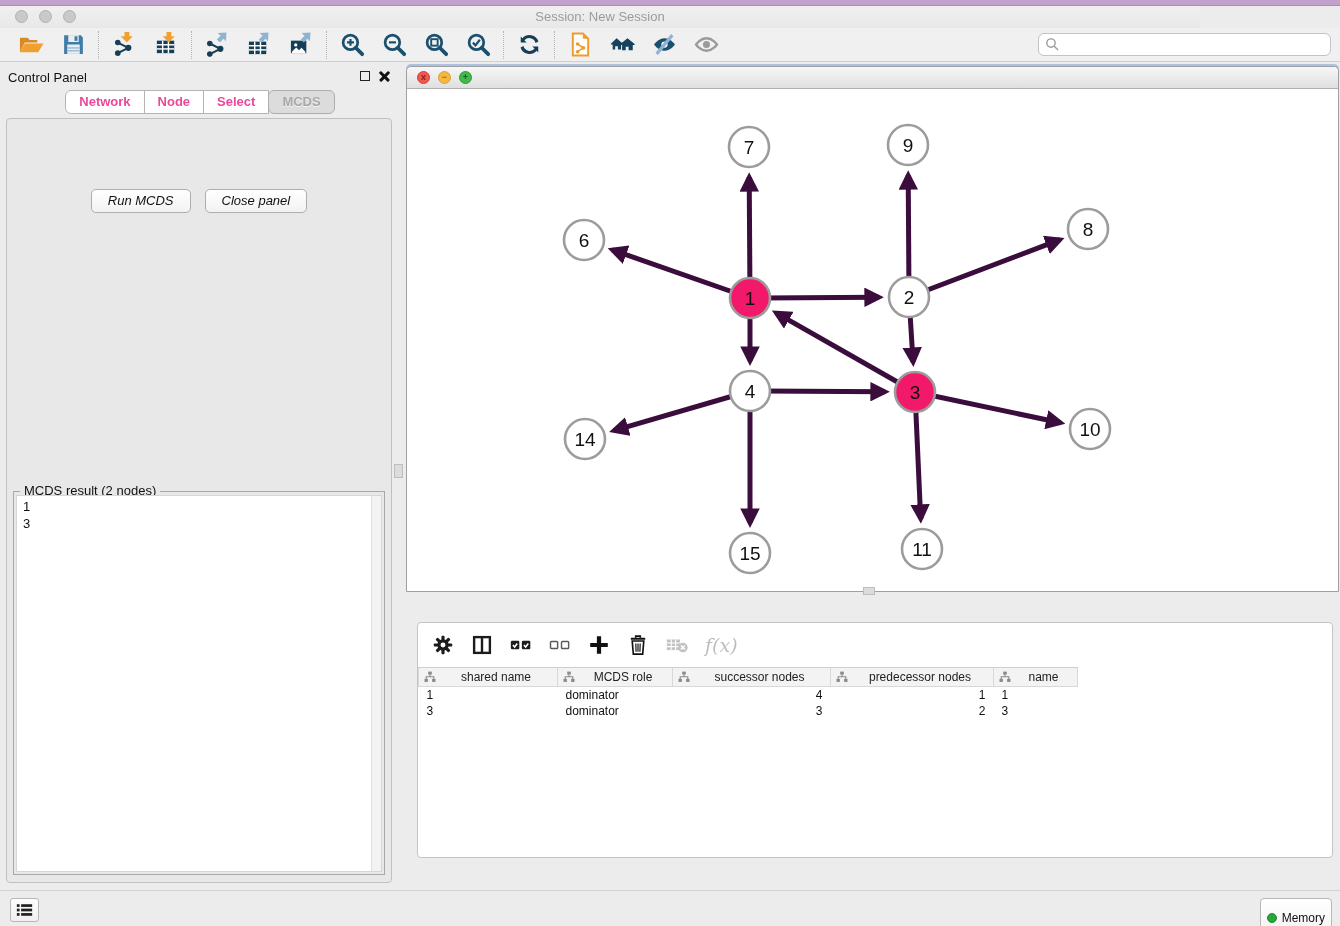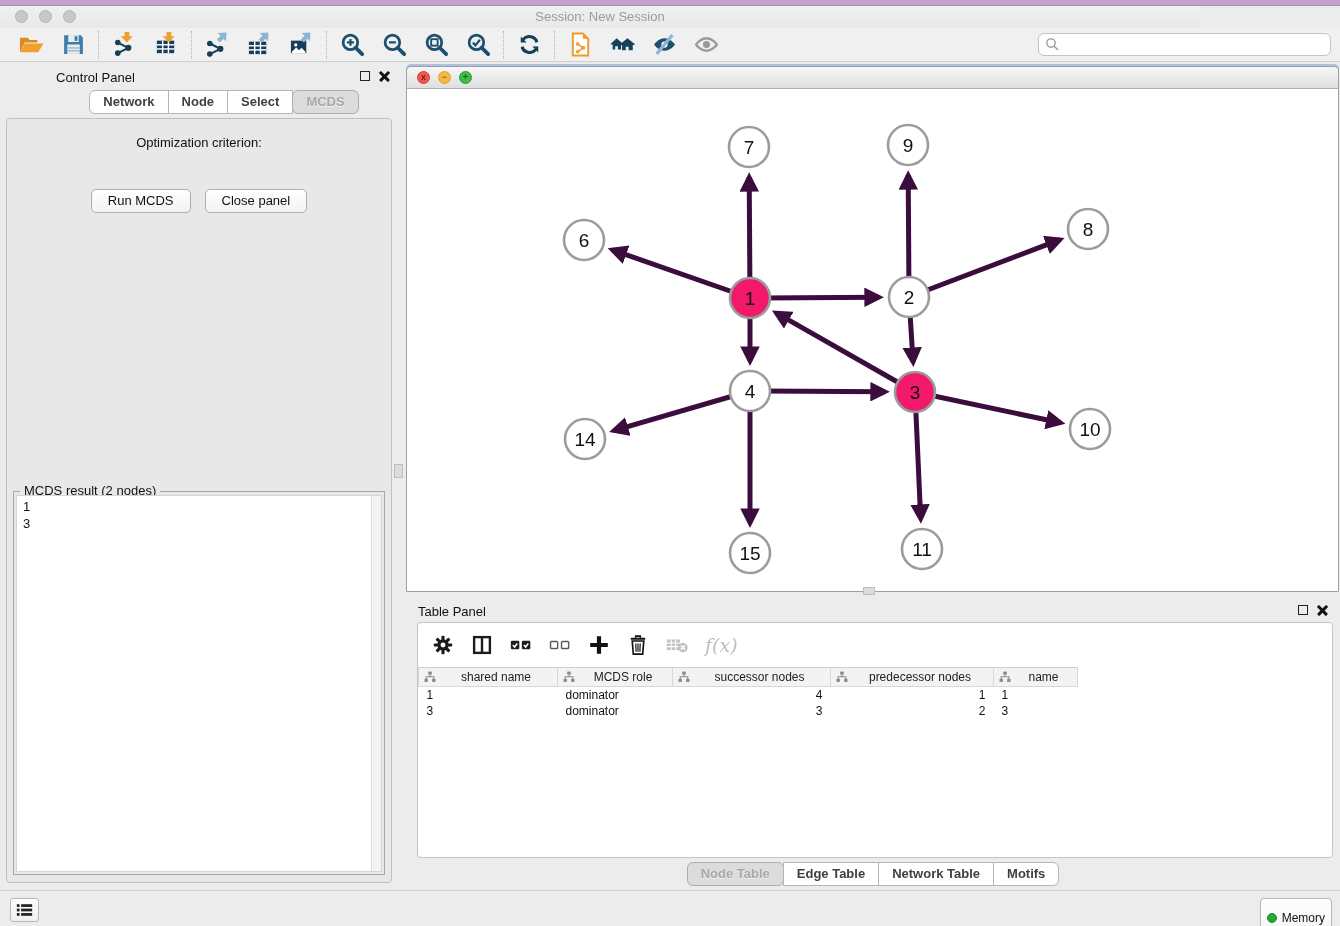--- a/index.html
+++ b/index.html
@@ -21,42 +21,42 @@
   .toolbar { position:absolute; left:0; top:28px; width:1340px; height:34px; background:#f0f0f0; border-bottom:1px solid #cfcfcf; display:flex; align-items:center; padding-left:6px; }
   .tb-group { display:flex; align-items:center; gap:10px; padding:0 9px; }
   .tb-sep { width:0; height:28px; border-left:1px dotted #b3b3b3; }
   .tb-btn { width:32px; height:28px; display:flex; align-items:center; justify-content:center; cursor:default; }
   .tb-btn svg { width:25px; height:25px; }
   .search-field { position:absolute; right:9px; top:5px; width:293px; height:23px; background:#fff; border:1px solid #c3c3c8; border-radius:6px; display:flex; align-items:center; padding-left:6px; }
   .search-field svg { width:15px; height:15px; }
   .search-field input { border:none; outline:none; flex:1; height:19px; font-size:13px; background:transparent; font-family:"Liberation Sans",sans-serif; }
 
   
-  .control-panel { position:absolute; left:0; top:62px; width:400px; height:828px;padding-left:48px; }
+  .control-panel { position:absolute; left:0; top:62px; width:400px; height:828px; }
   .panel-header { position:relative; height:28px; }
   .panel-header .ph-title { position:absolute; left:8px; top:8px; font-size:13px; color:#111; }
   .ph-icons { position:absolute; right:10px; top:8px; display:flex; gap:9px; align-items:center; }
   .float-box { width:10px; height:10px; border:1.5px solid #222; background:transparent; }
   .close-x  { width:11px; height:11px; position:relative; }
   .close-x:before, .close-x:after { content:""; position:absolute; left:-1px; top:4.5px; width:13px; height:2.6px; background:#111; border-radius:1px; }
   .close-x:before { transform:rotate(45deg);} .close-x:after{ transform:rotate(-45deg);}
 
   .tabs-row { display:flex; justify-content:center; position:relative; z-index:2; }
-  .tab { background:#fff; border:1px solid #b5b5b5; color:#404040; font-size:13px; font-weight:bold; padding:3px 13px 4px; margin-left:-1px; cursor:default; white-space:nowrap; }
+  .tab { background:#fff; border:1px solid #b5b5b5; color:#ec4899; font-size:13px; font-weight:bold; padding:3px 13px 4px; margin-left:-1px; cursor:default; white-space:nowrap; }
   .tab:first-child { border-radius:6px 0 0 6px; margin-left:0; }
   .tab:last-child  { border-radius:0 6px 6px 0; }
   .tab.active { background:#dcdcdc; color:#a8a8a8; border-radius:6px; border-color:#adadad; text-shadow:0 1px 0 #f2f2f2; }
 
   .cp-content { position:absolute; left:6px; top:56px; width:386px; height:765px; background:#e8e8e8; border:1px solid #c0c0c0; border-radius:4px; }
   .opt-label { position:absolute; left:0; right:0; top:16px; text-align:center; font-size:13px; color:#111; }
   .criterion-select { position:absolute; left:38px; right:40px; top:37px; height:23px; background:#fff; border:1px solid #b2b2b2; border-radius:5px; display:flex; align-items:center; padding:0 4px 0 10px; font-size:13px; }
   .criterion-select .sel-text { flex:1; }
   .criterion-select svg { width:11px; height:17px; }
   .btn-row { position:absolute; left:0; right:0; top:70px; display:flex; justify-content:center; gap:14px; }
-  .push-btn { background:linear-gradient(#ffffff,#f2f2f2); border:1px solid #aeaeae; border-radius:5px; font-size:13px; padding:3px 16px 4px; color:#111; cursor:default; font-family:"Liberation Sans",sans-serif; }
+  .push-btn { background:linear-gradient(#ffffff,#f2f2f2); border:1px solid #aeaeae; border-radius:5px; font-size:13px; padding:3px 16px 4px; color:#111; cursor:default; font-family:"Liberation Sans",sans-serif;font-style:italic; }
 
   .result-group { position:absolute; left:6px; width:372px; top:372px; height:384px; border:1px solid #a8a8a8; }
   .result-legend { position:absolute; left:6px; top:-9px; background:#e8e8e8; padding:0 4px; font-size:13px; color:#111; }
   .result-text { position:absolute; left:2px; right:2px; top:3px; bottom:2px; background:#fff; border:1px solid #d6d6d6; overflow:hidden; }
   .result-lines { padding:2px 6px; font-size:13px; line-height:17px; color:#111; }
   .result-scroll { position:absolute; right:0; top:0; bottom:0; width:10px; background:#f3f3f3; border-left:1px solid #e0e0e0; }
 
   
   .network-window { position:absolute; left:406px; top:66px; width:933px; height:526px; border:1px solid #9f9f9f; border-radius:5px 5px 0 0; box-shadow:0 -2px 0 rgba(120,160,215,.55); background:#fff; }
   .nw-titlebar { position:relative; height:22px; background:linear-gradient(#f7f7f7,#dfdfdf); border-bottom:1px solid #b0b0b0; border-radius:5px 5px 0 0; }
@@ -315,21 +315,20 @@
         <span class="close-x"></span>
       </span>
     </div>
     <div class="tabs-row" id="control-tabs">
         <div class="tab">Network</div>
         <div class="tab">Node</div>
         <div class="tab">Select</div>
         <div class="tab active">MCDS</div>
       </div>
     <div class="cp-content">
-      <div class="opt-label">Optimization criterion:</div>
       <div class="btn-row">
         <button class="push-btn">Run MCDS</button>
         <button class="push-btn">Close panel</button>
       </div>
       <div class="result-group">
         <span class="result-legend">MCDS result (2 nodes)</span>
         <div class="result-text">
           <div class="result-lines" id="result-lines">
               <div>1</div>
               <div>3</div>
@@ -417,27 +416,20 @@
             <text x="515" y="460" text-anchor="middle" dy="0.36em" font-size="19" fill="#111111" font-family="&quot;Liberation Sans&quot;, sans-serif">11</text>
           </g>
         </svg>
     </div>
   </div>
 
   <div class="v-grip"></div>
   <div class="h-grip"></div>
 
   <div class="table-panel">
-    <div class="panel-header">
-      <span class="ph-title" style="left:12px;">Table Panel</span>
-      <span class="ph-icons" style="right:12px;">
-        <span class="float-box"></span>
-        <span class="close-x"></span>
-      </span>
-    </div>
     <div class="tp-box">
       <div class="tp-toolbar" id="table-toolbar">
           <div class="tp-btn">
             <span style="display:flex">
               <svg viewBox="0 0 24 24">
                 <g fill="#1c1c1c">
                   <rect x="10.3" y="2" width="3.4" height="20" rx="1"></rect>
                   <rect x="10.3" y="2" width="3.4" height="20" rx="1" transform="rotate(45 12 12)"></rect>
                   <rect x="10.3" y="2" width="3.4" height="20" rx="1" transform="rotate(90 12 12)"></rect>
                   <rect x="10.3" y="2" width="3.4" height="20" rx="1" transform="rotate(135 12 12)"></rect>
@@ -566,26 +558,20 @@
             <tr>
               <td class="al">3</td>
               <td class="al">dominator</td>
               <td class="ar">3</td>
               <td class="ar">2</td>
               <td class="al">3</td>
             </tr>
           </tbody>
         </table>
     </div>
-    <div class="tp-tabs" id="table-tabs">
-        <div class="tab active">Node Table</div>
-        <div class="tab">Edge Table</div>
-        <div class="tab">Network Table</div>
-        <div class="tab">Motifs</div>
-      </div>
   </div>
 
   <div class="statusbar">
     <div class="sb-left-btn">
       <svg viewBox="0 0 20 16">
           <g fill="#222">
             <rect x="1" y="1.2" width="3.2" height="3.2"></rect>
             <rect x="6" y="1.2" width="13" height="3.2"></rect>
             <rect x="1" y="6.4" width="3.2" height="3.2"></rect>
             <rect x="6" y="6.4" width="13" height="3.2"></rect>

